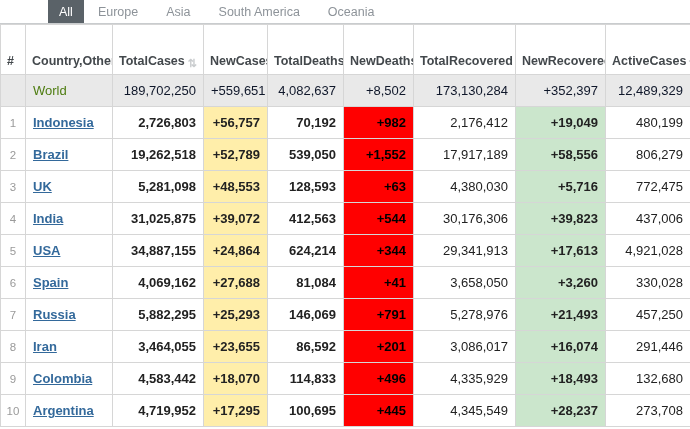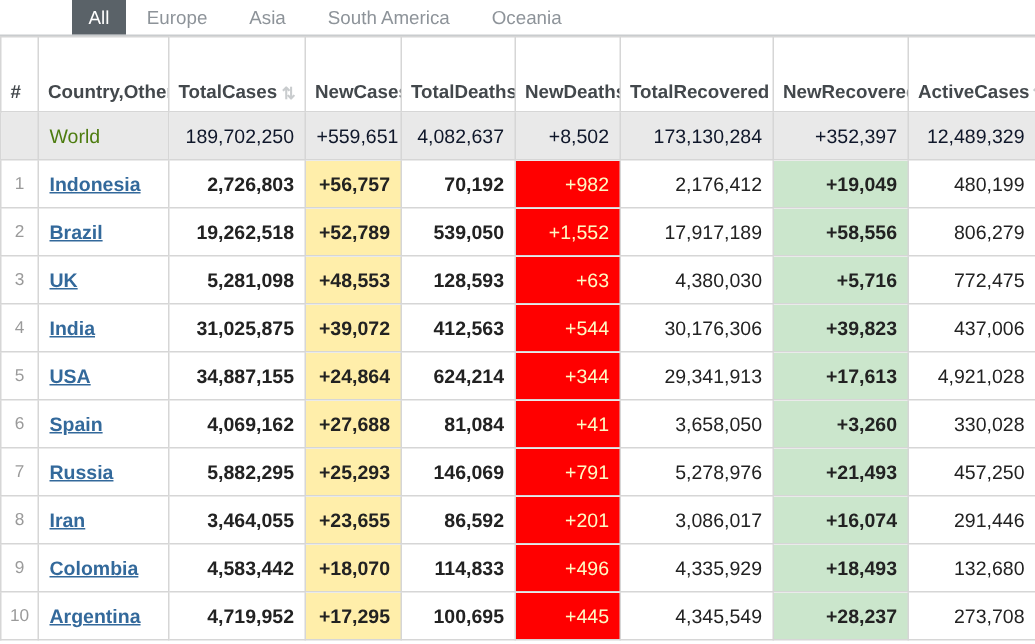--- a/index.html
+++ b/index.html
@@ -47,21 +47,21 @@
   .th-inner{display:flex;height:100%;justify-content:space-between;align-items:flex-end;}
   .th-lines{display:flex;flex-direction:row;line-height:1.3;}
   .sort-icon{color:#C9CCCE;font-size:11px;margin-left:2px;line-height:1;}
   .sort-icon.sorted{color:#5E6468;}
   tbody td{text-align:right;height:32px;}
   td.col-rank{text-align:center;color:#9A9A9A;font-size:11.5px;padding:3px 2px;}
   td.col-country{text-align:left;}
   a.country-link{color:var(--link);text-decoration:underline;font-weight:bold;cursor:pointer;}
   td.col-total_cases,td.col-total_deaths{font-weight:bold;}
   td.col-new_cases{background:var(--yellow);font-weight:bold;}
-  td.col-new_deaths{background:var(--red);color:#fef9c3;font-weight:normal;}
+  td.col-new_deaths{background:var(--red);color:#000000;font-weight:bold;}
   td.col-new_recovered{background:var(--green);font-weight:bold;}
   td.col-total_recovered,td.col-active_cases{font-weight:normal;}
   tr.world td{background:var(--world-bg);color:#0f172a;font-weight:normal;}
   tr.world td.col-country{font-weight:normal;color:#4d7c0f;}
 </style>
 </head>
 <body>
 
 <div class="tabs">
     <div class="tab active">All</div>

